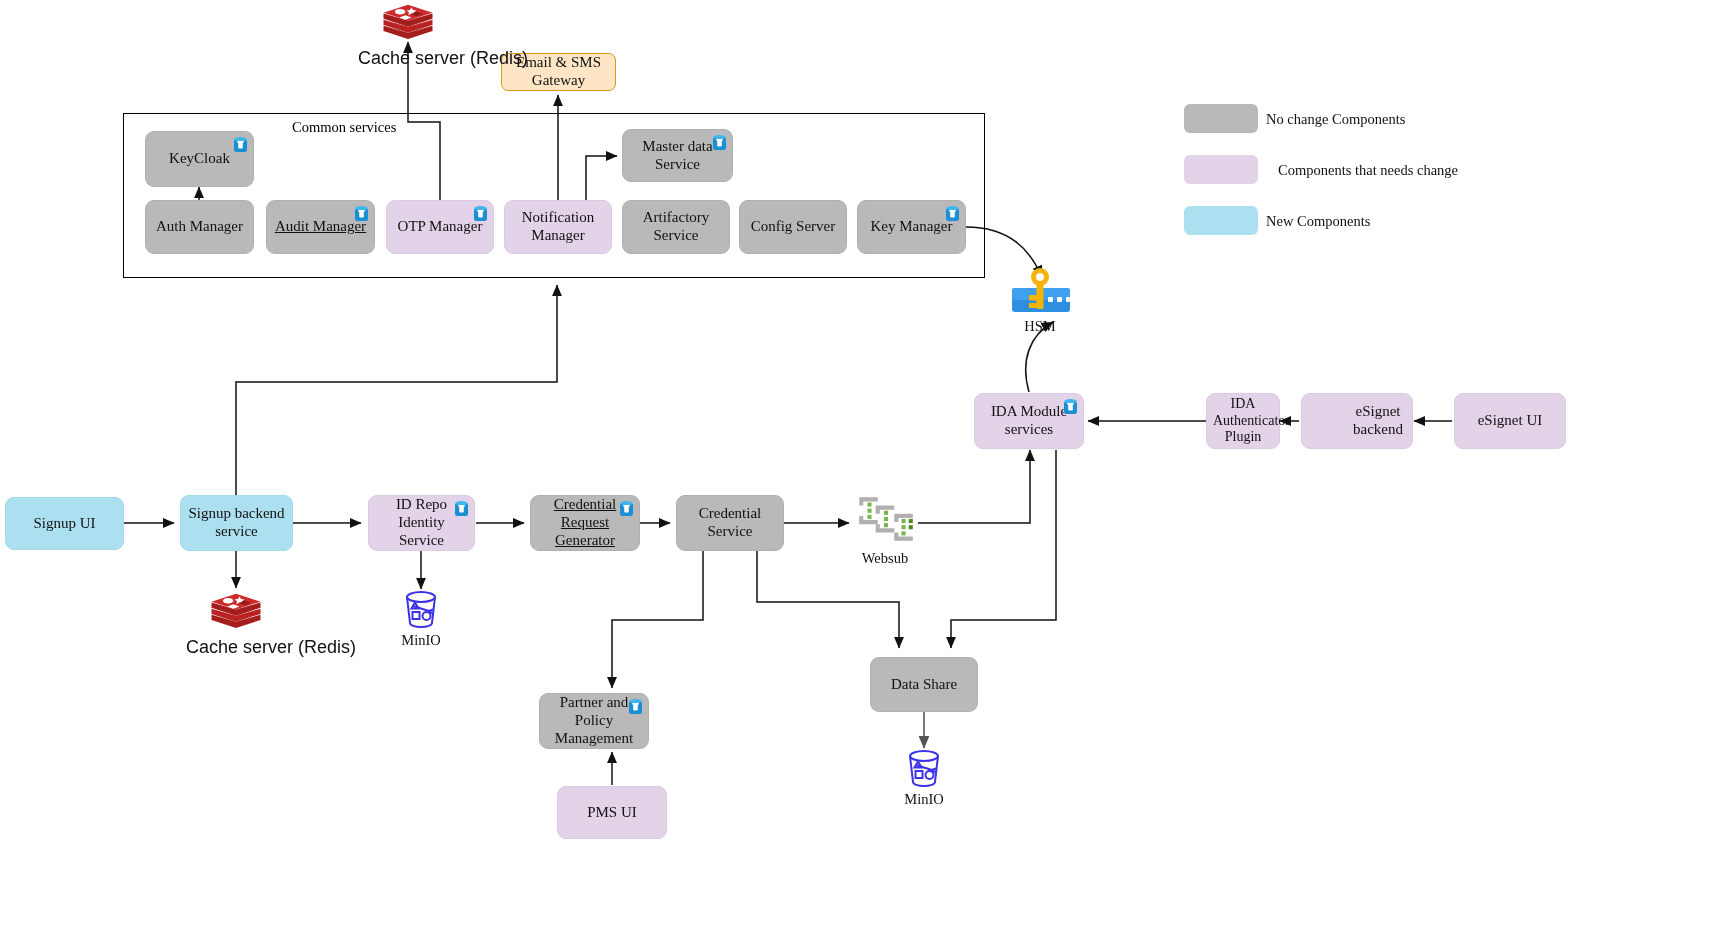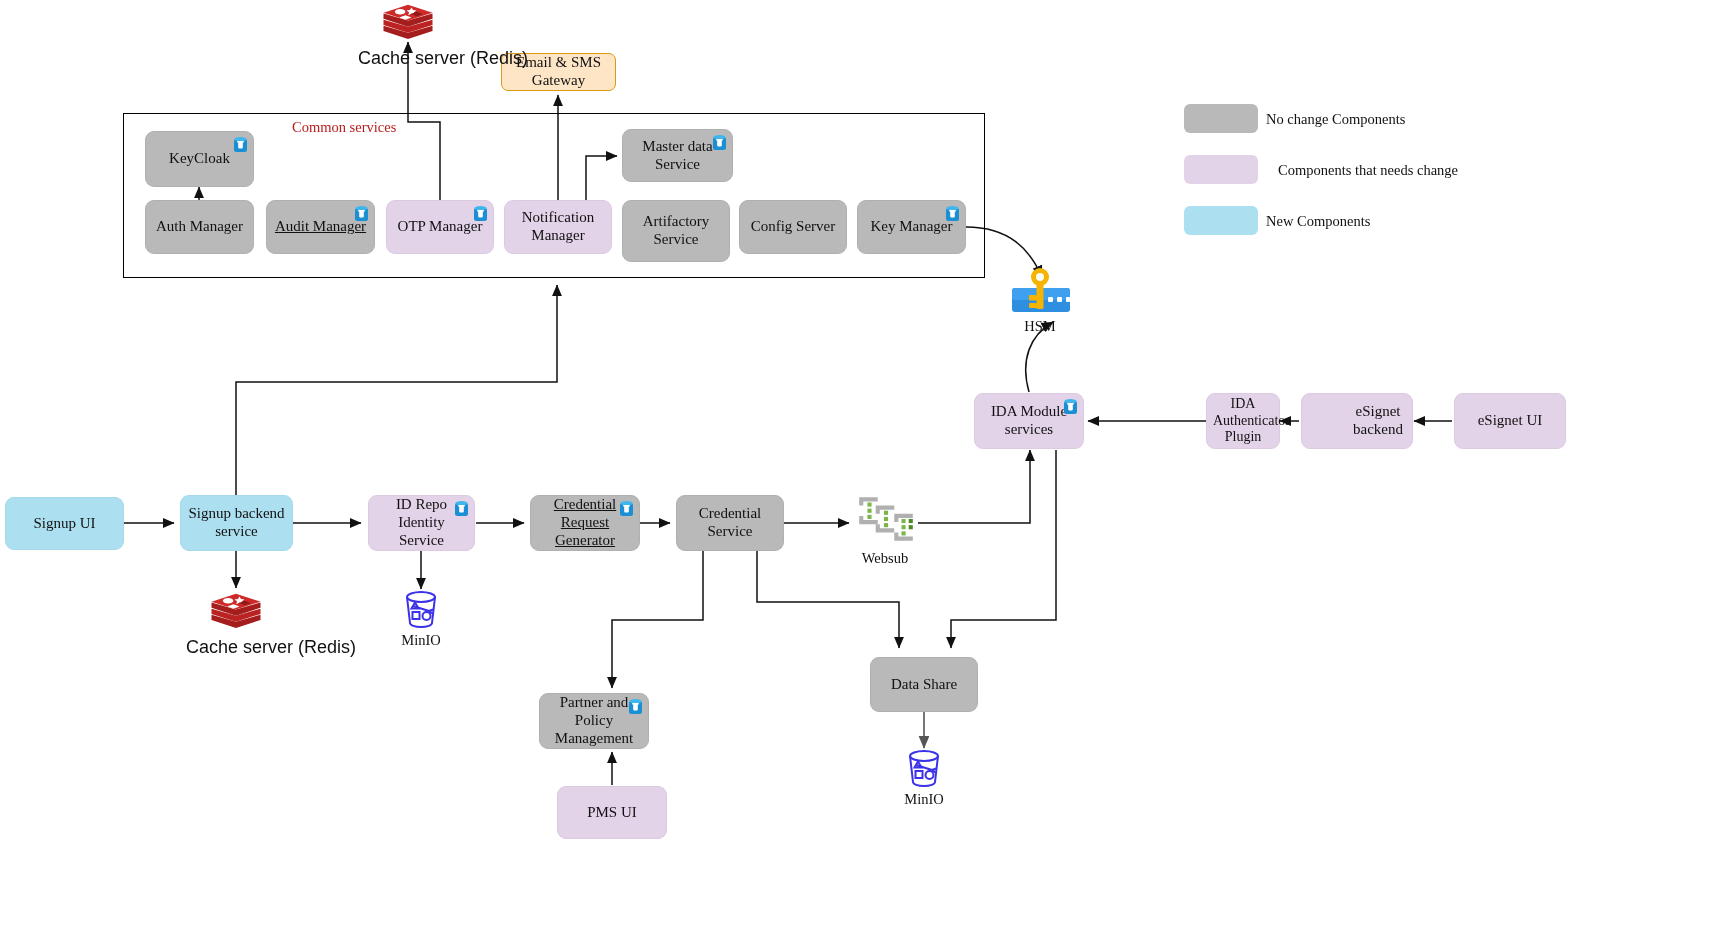--- a/index.html
+++ b/index.html
@@ -37,21 +37,21 @@
 
   .group-box {
     position: absolute;
     border: 1.4px solid #000000;
     background: transparent;
     box-sizing: border-box;
   }
   .group-label {
     position: absolute;
     font-size: 14.5px;
-    color: #b91c1c;
+    color: #000000;
     white-space: nowrap;
   }
 
   .icon-node { position: absolute; }
   .icon-cap {
     position: absolute;
     width: 100%;
     text-align: center;
     font-size: 14.5px;
     color: #111;
@@ -178,21 +178,21 @@
   <div class="node gray" style="left:622px; top:129px; width:111px; height:53px;">
     <span class="lbl">Master data Service</span>
     <svg class="dbicon" viewBox="0 0 15 17">
         <rect x="1" y="3" width="13" height="13" rx="2.5" fill="#1a8fd4"></rect>
         <ellipse cx="7.5" cy="3.2" rx="6.2" ry="2.1" fill="#3fb6ec"></ellipse>
         <rect x="5.2" y="5.4" width="4.6" height="7" rx="0.8" fill="#ffffff"></rect>
         <rect x="4.1" y="5" width="6.8" height="1.5" rx="0.6" fill="#ffffff"></rect>
       </svg>
   </div>
 
-  <div class="node gray" style="left:622px; top:200px; width:108px; height:62px;">
+  <div class="node gray" style="left:622px; top:200px; width:108px; height:54px;">
     <span class="lbl">Artifactory Service</span>
   </div>
 
   <div class="node gray" style="left:739px; top:200px; width:108px; height:54px;">
     <span class="lbl">Config Server</span>
   </div>
 
   <div class="node gray" style="left:857px; top:200px; width:109px; height:54px;">
     <span class="lbl">Key Manager</span>
     <svg class="dbicon" viewBox="0 0 15 17">

